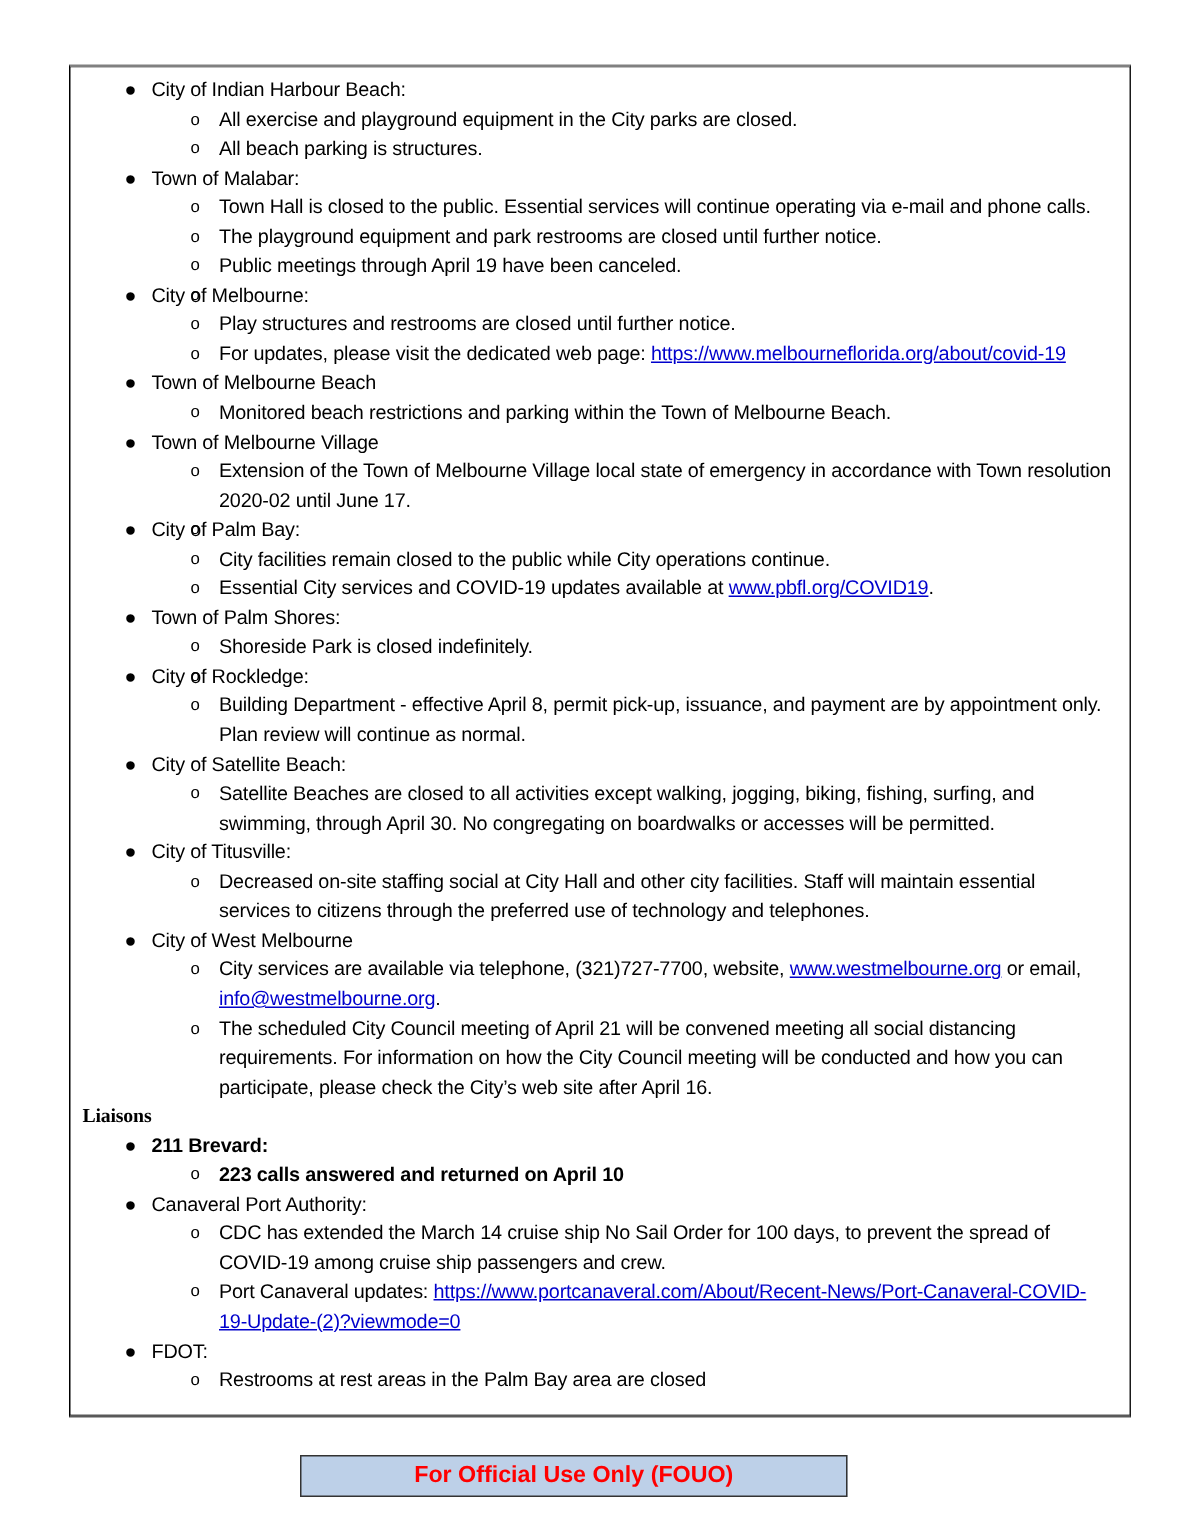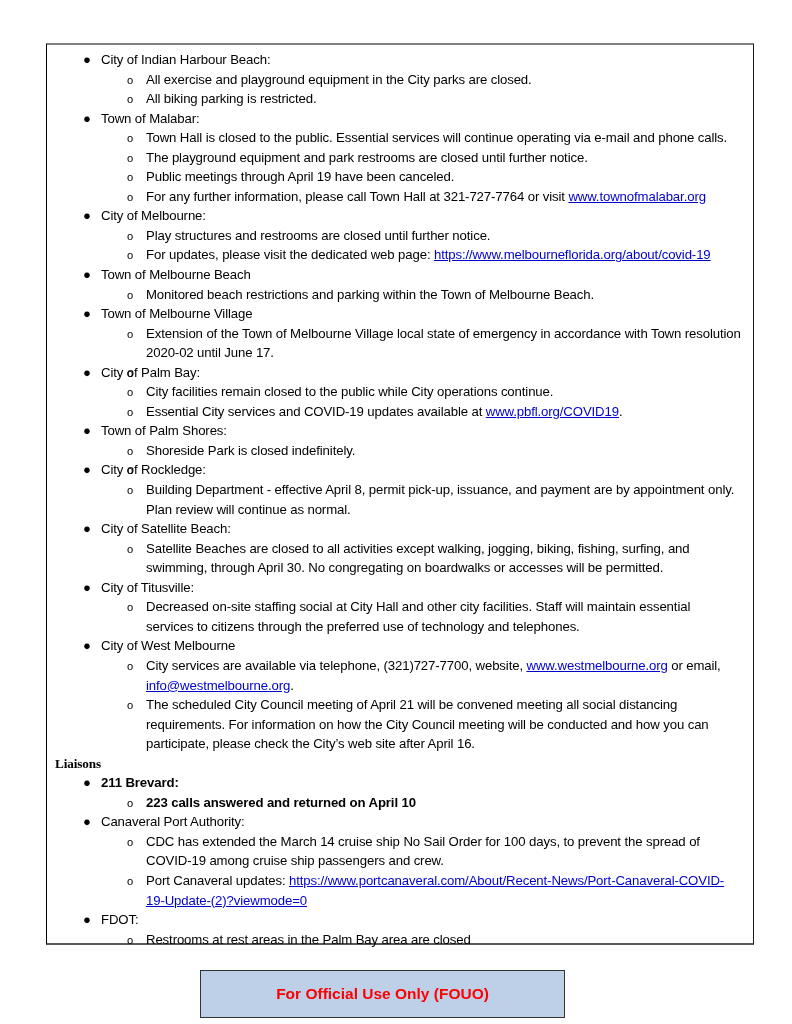--- a/index.html
+++ b/index.html
@@ -108,21 +108,21 @@
     margin: 0;
     font-family: Liberation Serif, serif;
   }
 
   
   .fouo-banner {
     position: absolute;
     left: 200px;
     top: 970px;
     width: 365px;
-    height: 48px;
+    height: 28px;
     box-sizing: border-box;
     background: #bdd0e8;
     border: 1.5px solid #333333;
     display: flex;
     align-items: center;
     justify-content: center;
   }
   .fouo-text {
     color: #ff0000;
     font-weight: bold;
@@ -135,27 +135,27 @@
 </head>
 <body>
 
 <div id="page">
 
   <div class="content-box">
     <div class="content-inner">
       <ul class="bullets" id="main-list">
           <li class="b1"><span class="marker">●</span><span>City of Indian Harbour Beach:</span><ul class="sublist">
               <li class="b2"><span class="marker">o</span><span>All exercise and playground equipment in the City parks are closed.</span></li>
-              <li class="b2"><span class="marker">o</span><span>All biking parking is restricted.</span></li>
+              <li class="b2"><span class="marker">o</span><span>All beach parking is structures.</span></li>
             </ul></li>
           <li class="b1"><span class="marker">●</span><span>Town of Malabar:</span><ul class="sublist">
               <li class="b2"><span class="marker">o</span><span>Town Hall is closed to the public. Essential services will continue operating via e-mail and phone calls.</span></li>
               <li class="b2"><span class="marker">o</span><span>The playground equipment and park restrooms are closed until further notice.</span></li>
               <li class="b2"><span class="marker">o</span><span>Public meetings through April 19 have been canceled.</span></li>
-              <li class="b2"><span class="marker">o</span><span>For any further information, please call Town Hall at 321-727-7764 or visit <span class="link">www.townofmalabar.org</span></span></li>
+              <li class="b2"><span class="marker">o</span></li>
             </ul></li>
           <li class="b1"><span class="marker">●</span><span>City of Melbourne:</span><ul class="sublist">
               <li class="b2"><span class="marker">o</span><span>Play structures and restrooms are closed until further notice.</span></li>
               <li class="b2"><span class="marker">o</span><span>For updates, please visit the dedicated web page: <span class="link">https://www.melbourneflorida.org/about/covid-19</span></span></li>
             </ul></li>
           <li class="b1"><span class="marker">●</span><span>Town of Melbourne Beach</span><ul class="sublist">
               <li class="b2"><span class="marker">o</span><span>Monitored beach restrictions and parking within the Town of Melbourne Beach.</span></li>
             </ul></li>
           <li class="b1"><span class="marker">●</span><span>Town of Melbourne Village</span><ul class="sublist">
               <li class="b2"><span class="marker">o</span><span>Extension of the Town of Melbourne Village local state of emergency in accordance with Town resolution 2020-02 until June 17.</span></li>

